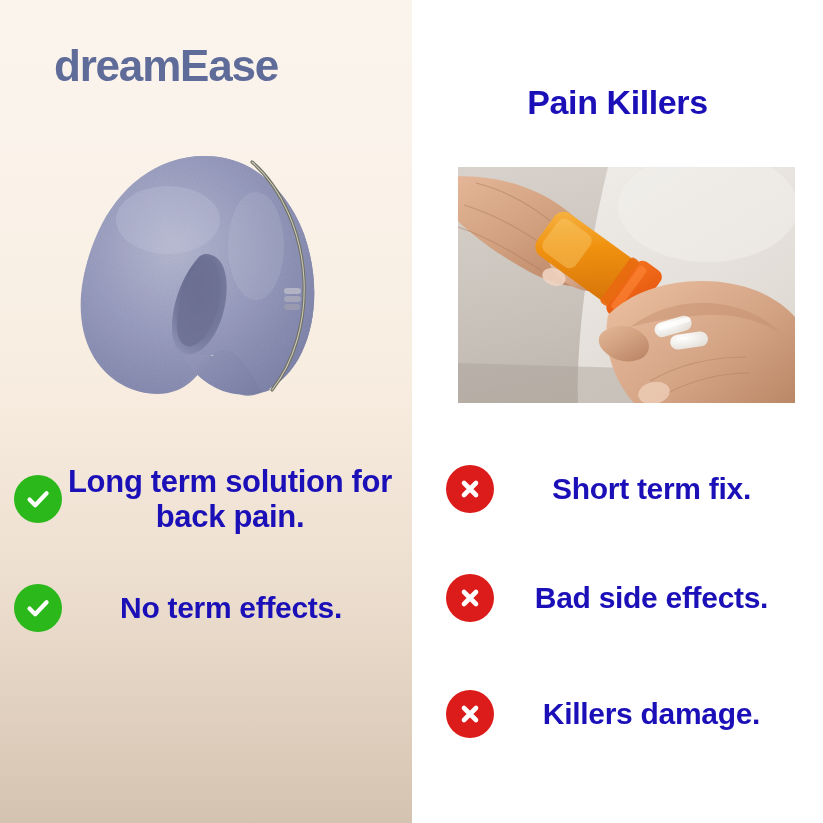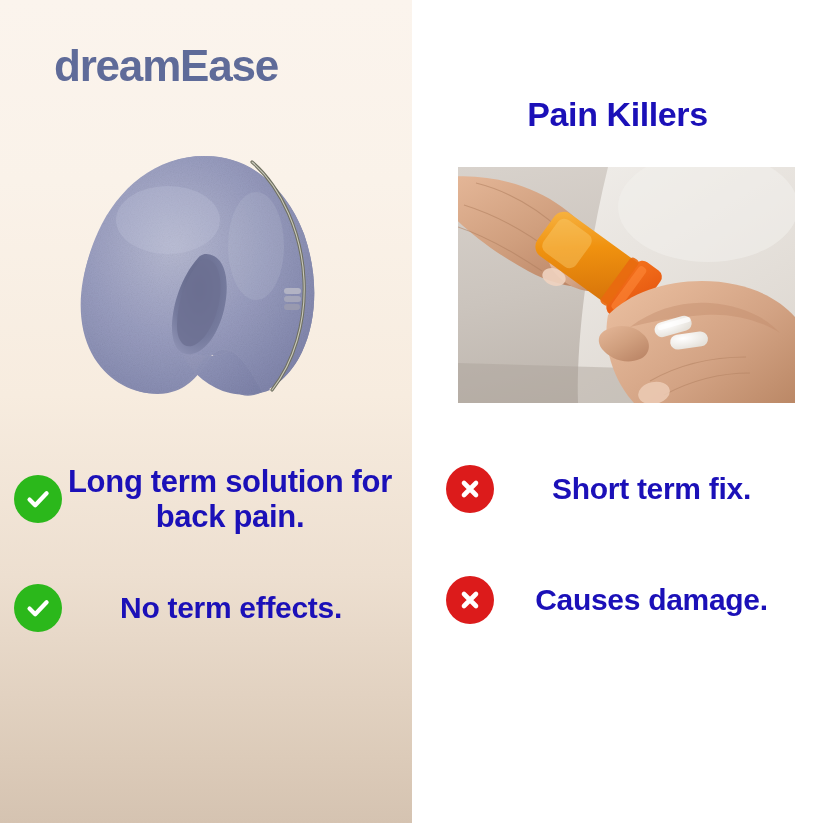--- a/index.html
+++ b/index.html
@@ -55,21 +55,21 @@
     width: 332px;
     text-align: center;
     font-size: 44px;
     font-weight: 700;
     letter-spacing: -1.2px;
     color: #5f6b99;
     line-height: 1.05;
   }
   .pills-title {
     position: absolute;
-    top: 96px;
+    top: 84px;
     left: 0;
     width: 411px;
     text-align: center;
     font-size: 34px;
     font-weight: 700;
     letter-spacing: -0.4px;
     color: #1b10b8;
     line-height: 1.1;
   }
 
@@ -343,26 +343,34 @@
 
       <div class="frow frow-1">
         <span class="badge bad">
           <svg width="28" height="28" viewBox="0 0 28 28" aria-hidden="true">
             <path d="M8 8 L20 20 M20 8 L8 20" fill="none" stroke="#ffffff" stroke-width="4.6" stroke-linecap="round"></path>
           </svg>
         </span>
         <span class="frow-text">Short term fix.</span>
       </div>
 
+      <div class="frow frow-2">
+        <span class="badge bad">
+          <svg width="28" height="28" viewBox="0 0 28 28" aria-hidden="true">
+            <path d="M8 8 L20 20 M20 8 L8 20" fill="none" stroke="#ffffff" stroke-width="4.6" stroke-linecap="round"></path>
+          </svg>
+        </span>
+        <span class="frow-text">Bad side effects.</span>
+      </div>
 
       <div class="frow frow-3">
         <span class="badge bad">
           <svg width="28" height="28" viewBox="0 0 28 28" aria-hidden="true">
             <path d="M8 8 L20 20 M20 8 L8 20" fill="none" stroke="#ffffff" stroke-width="4.6" stroke-linecap="round"></path>
           </svg>
         </span>
-        <span class="frow-text">Causes damage.</span>
+        <span class="frow-text">Killers damage.</span>
       </div>
 
     </div>
   </section>
 
 </div>
 
 </body></html>

